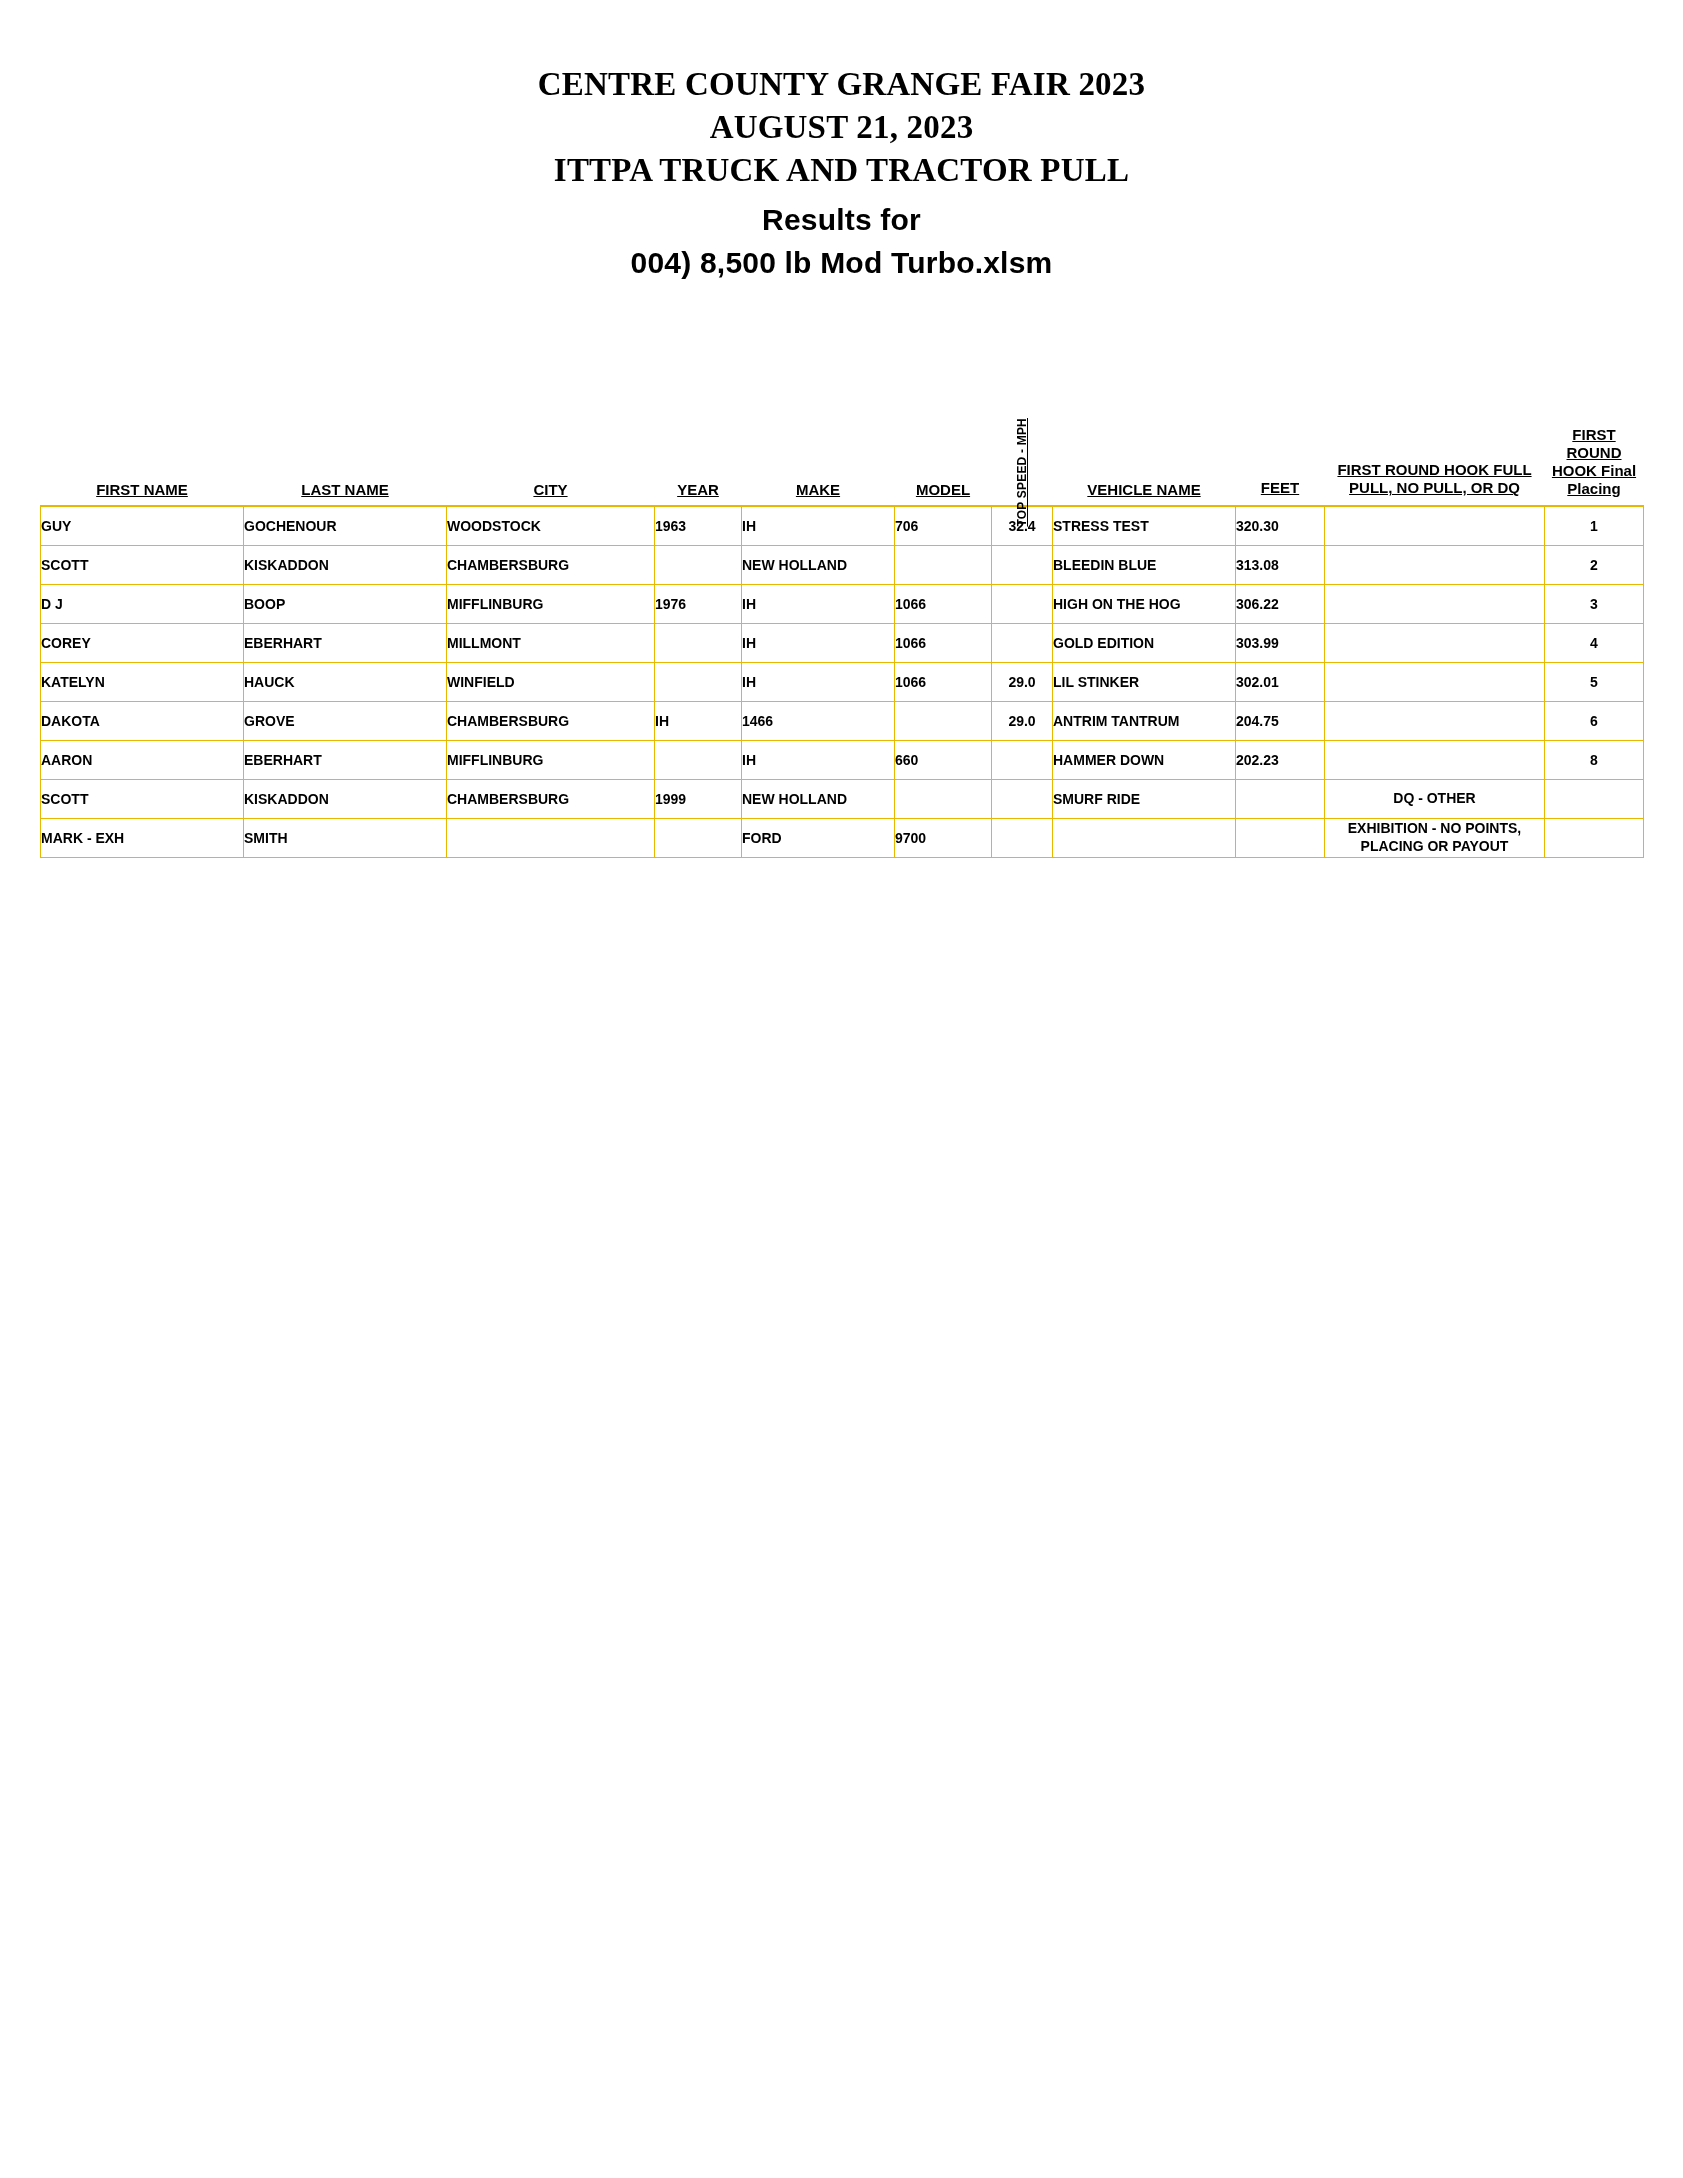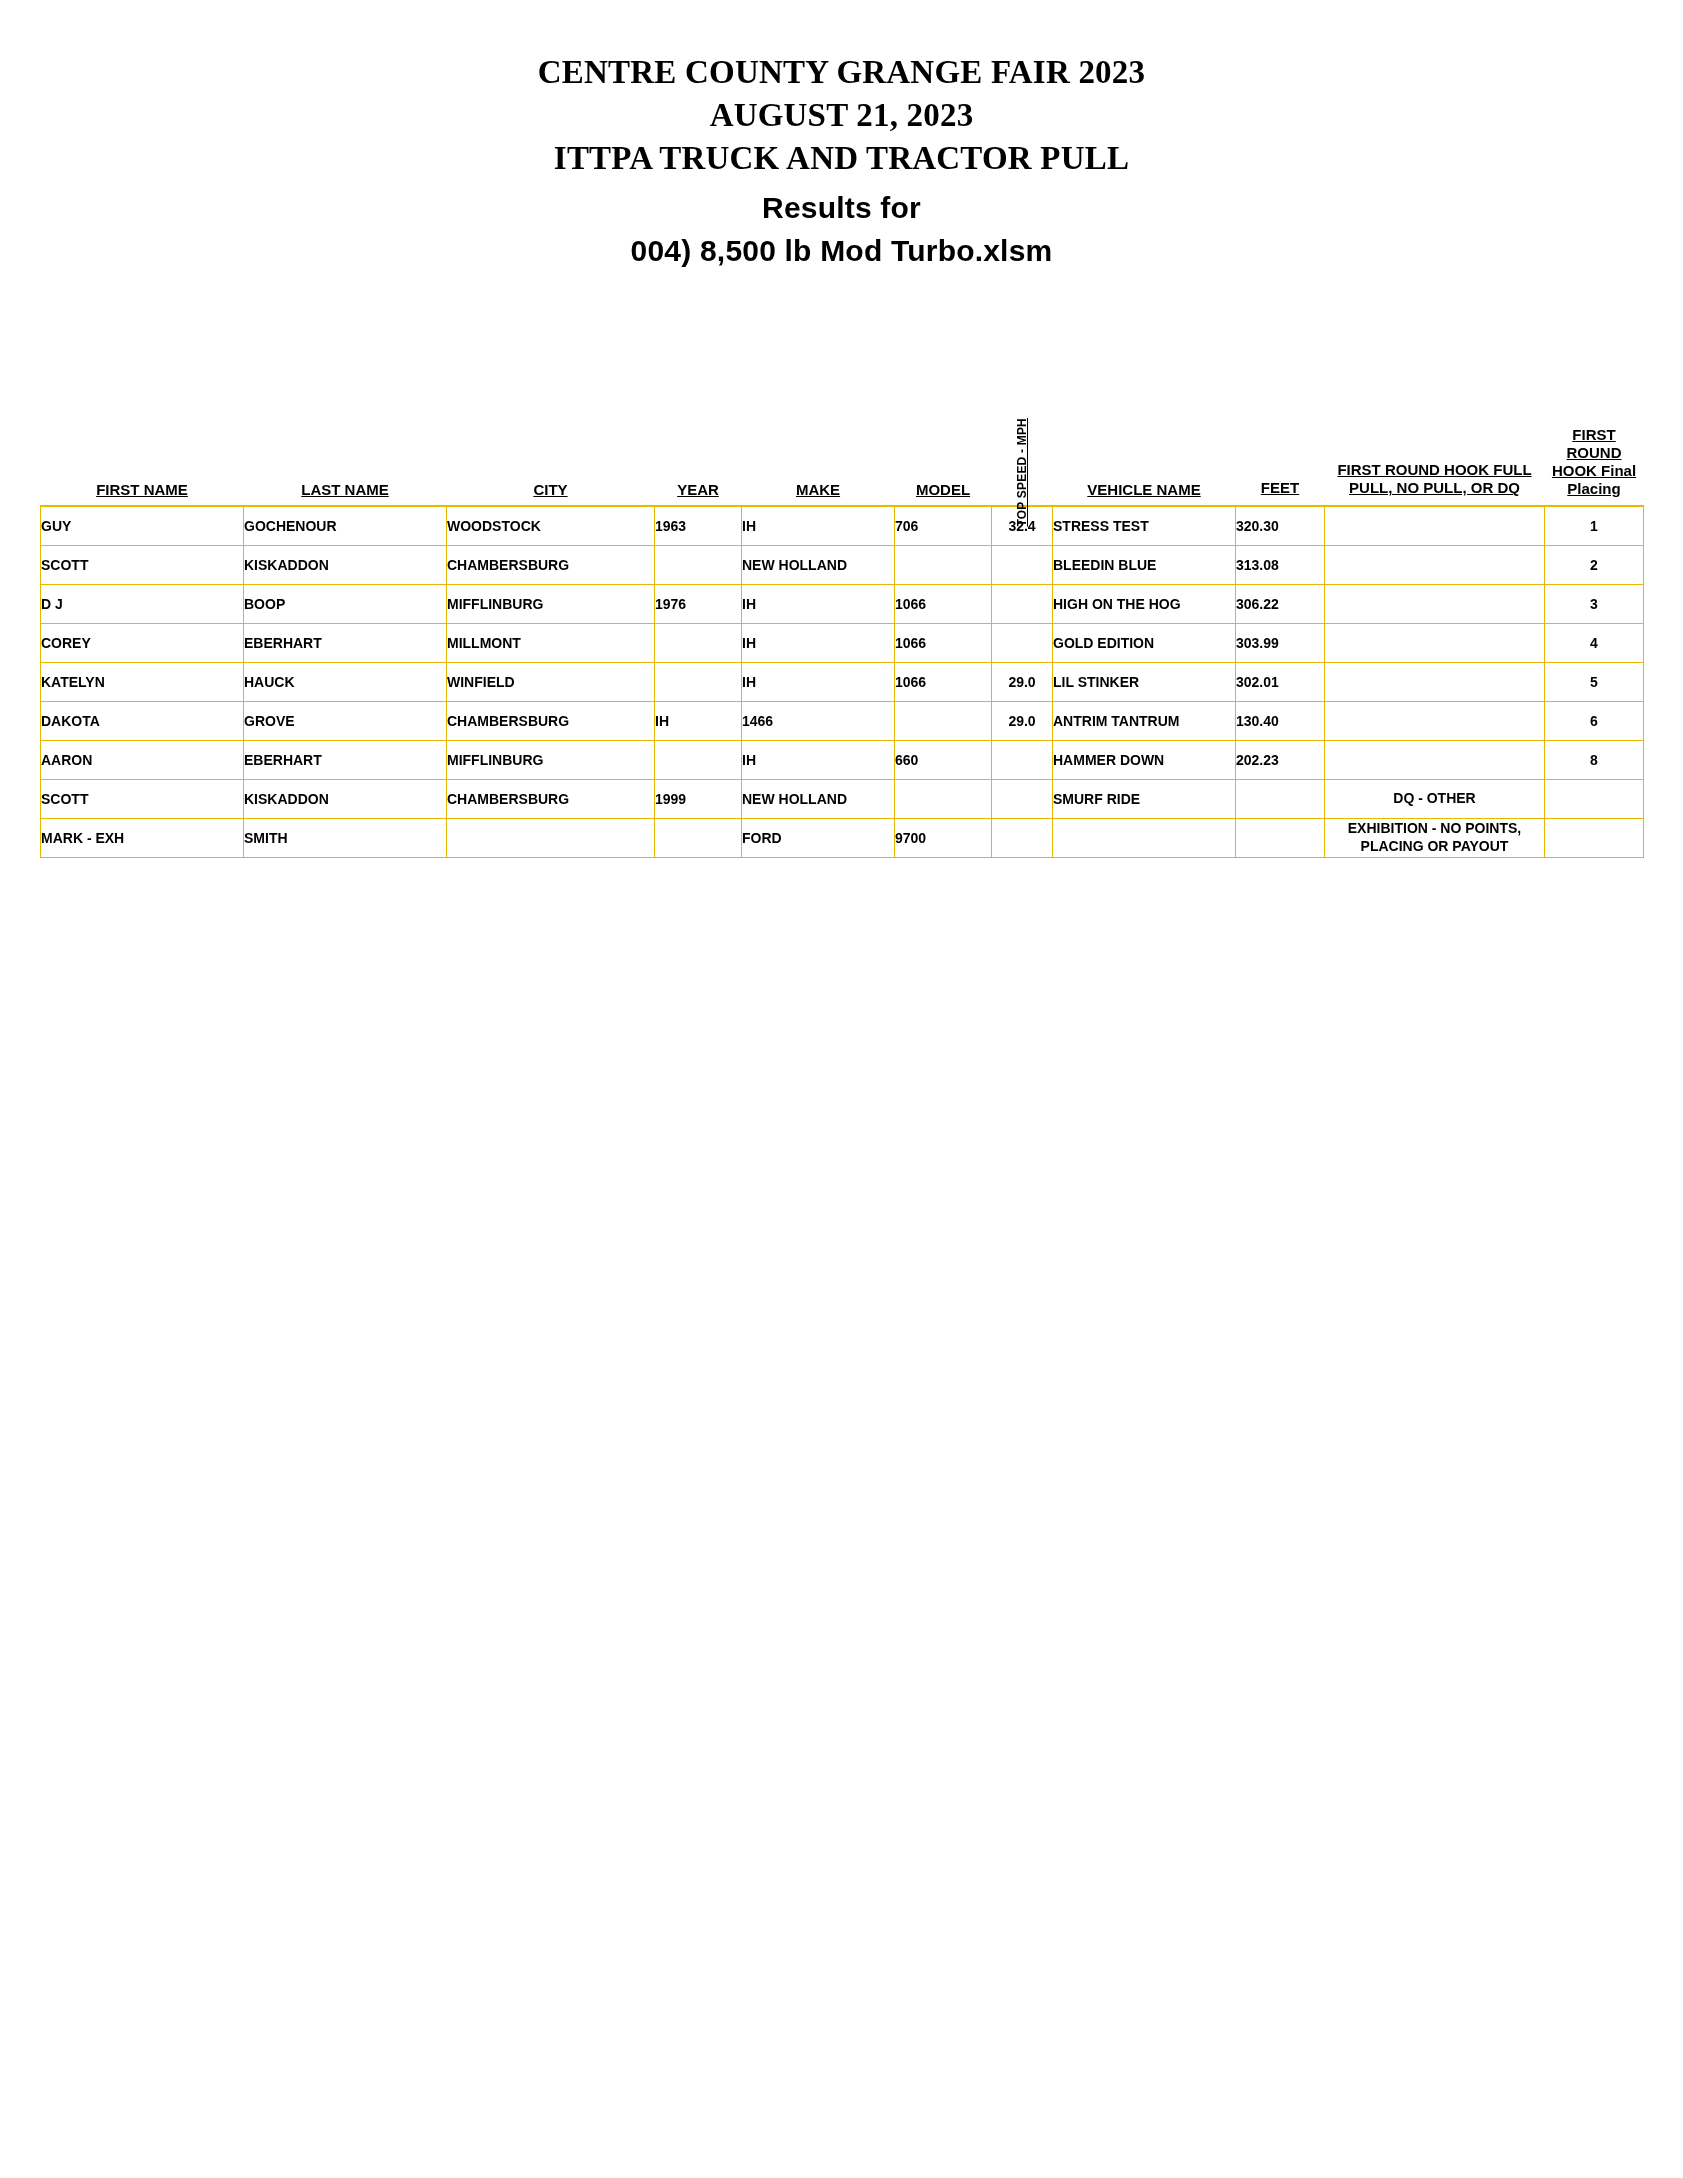--- a/index.html
+++ b/index.html
@@ -13,21 +13,21 @@
     font-family: "Liberation Sans", sans-serif;
     color: #000000;
     position: relative;
     overflow: hidden;
   }
   .page {
     position: relative;
     width: 1683px;
     height: 1602px;
     box-sizing: border-box;
-    padding: 0;
+    padding: 12px;
   }
   
   .title-block {
     text-align: center;
     padding-top: 51px;
   }
   .title-line {
     font-family: "Liberation Serif", serif;
     font-weight: bold;
     font-size: 33px;
@@ -259,21 +259,21 @@
         </tr>
         <tr>
           <td class="c-left">DAKOTA</td>
           <td class="c-left">GROVE</td>
           <td class="c-left">CHAMBERSBURG</td>
           <td class="c-left">IH</td>
           <td class="c-left">1466</td>
           <td class="c-left"></td>
           <td class="c-center">29.0</td>
           <td class="c-left">ANTRIM TANTRUM</td>
-          <td class="c-left">130.40</td>
+          <td class="c-left">204.75</td>
           <td class="c-multiline"></td>
           <td class="c-center">6</td>
         </tr>
         <tr>
           <td class="c-left">AARON</td>
           <td class="c-left">EBERHART</td>
           <td class="c-left">MIFFLINBURG</td>
           <td class="c-left"></td>
           <td class="c-left">IH</td>
           <td class="c-left">660</td>

